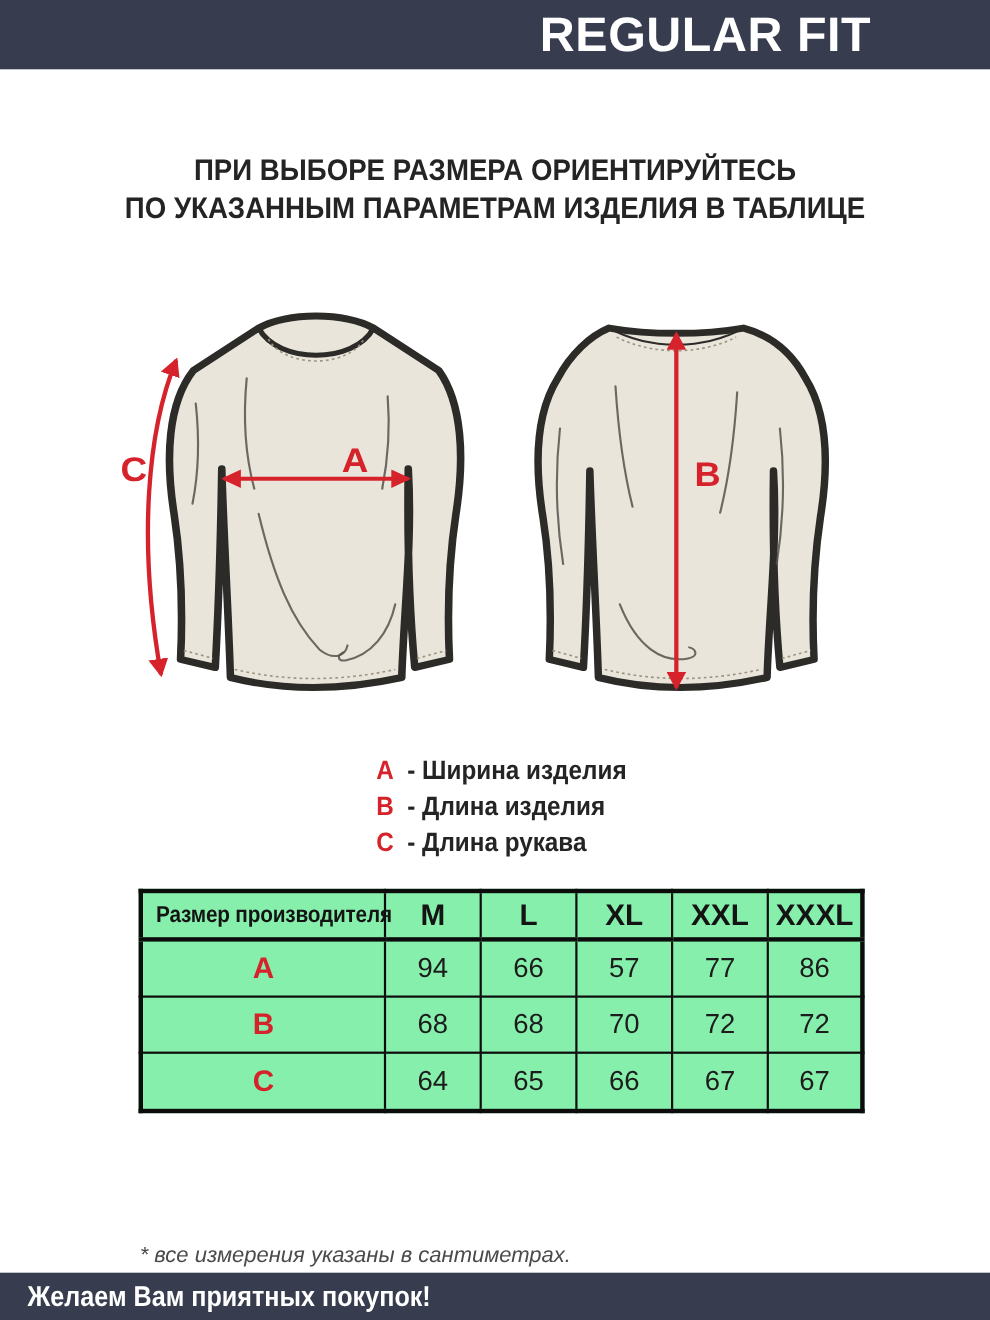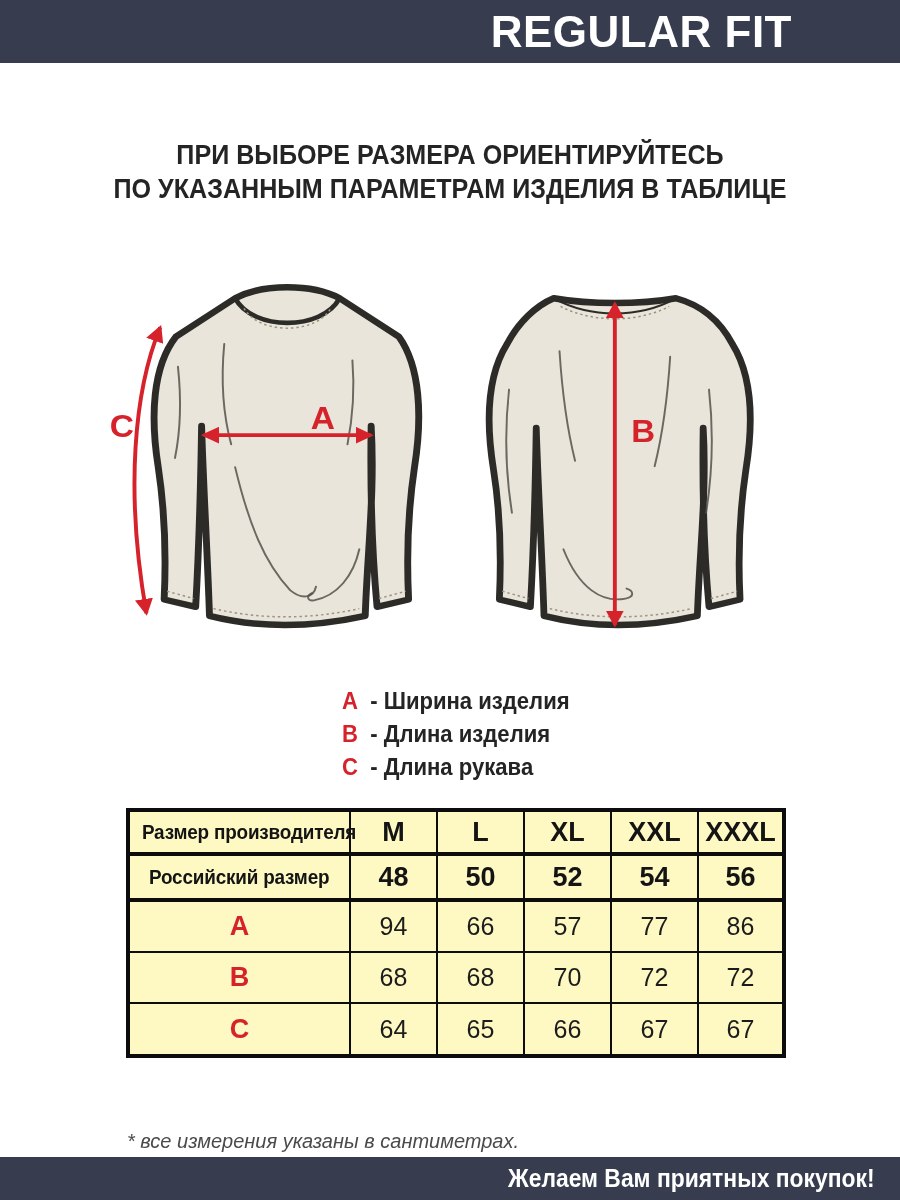--- a/index.html
+++ b/index.html
@@ -7,39 +7,39 @@
     position:relative;width:900px;height:1200px;background:#ffffff;
     font-family:"Liberation Sans","DejaVu Sans",sans-serif;overflow:hidden;
   }
   
   .bar{position:absolute;left:0;width:900px;background:#373d4f;}
   #top-bar{top:0;height:63px;}
   #top-bar .bar-title{
     position:absolute;right:108px;top:0;line-height:63px;
     color:#ffffff;font-weight:bold;font-size:44px;letter-spacing:.5px;white-space:nowrap;
   }
-  #bottom-bar{top:1157px;height:43px;text-align:right;}
+  #bottom-bar{top:1157px;height:43px;text-align:left;}
   #bottom-bar .bar-msg{
     display:inline-block;line-height:43px;color:#ffffff;font-weight:bold;font-size:26px;
     transform:scaleX(.88);transform-origin:50% 50%;white-space:nowrap;
   }
   
   #intro{
     position:absolute;top:138px;left:0;width:900px;text-align:center;
     font-weight:bold;font-size:27px;line-height:34px;color:#242424;
     transform:scaleX(.93);transform-origin:50% 0;white-space:nowrap;
   }
   
   #legend{position:absolute;left:342px;top:684px;font-weight:bold;font-size:24px;color:#242424;}
   #legend .legend-row{height:33px;line-height:33px;transform:scaleX(.92);transform-origin:0 50%;white-space:nowrap;}
   #legend .legend-letter{color:#d6232b;display:inline-block;min-width:24px;}
   
   #size-table{
     position:absolute;left:126px;top:808px;width:656px;
-    border-collapse:collapse;table-layout:fixed;background:#fef9c3;border:4px solid #0c0c0c;
+    border-collapse:collapse;table-layout:fixed;background:#86efac;border:4px solid #0c0c0c;
   }
   #size-table td{
     border:2.5px solid #0c0c0c;text-align:center;vertical-align:middle;
     padding:0;color:#141414;font-weight:bold;
   }
   #size-table tr.hdr td{border-bottom-width:4px;}
   #size-table td.sz{font-size:27px;}
   #size-table td.abc{font-size:27px;color:#d6232b;}
   #size-table td.val{font-size:25px;font-weight:400;color:#1c1c1c;}
   #size-table .cond{display:inline-block;transform:scaleX(.9);font-size:21px;letter-spacing:-.2px;white-space:nowrap;}
@@ -148,28 +148,20 @@
     </colgroup>
     <tbody>
       <tr class="hdr" style="height:44px;">
         <td><span class="cond">Размер производителя</span></td>
         <td class="sz">M</td>
         <td class="sz">L</td>
         <td class="sz">XL</td>
         <td class="sz">XXL</td>
         <td class="sz">XXXL</td>
       </tr>
-      <tr class="hdr" style="height:46px;">
-        <td><span class="cond">Российский размер</span></td>
-        <td class="sz">48</td>
-        <td class="sz">50</td>
-        <td class="sz">52</td>
-        <td class="sz">54</td>
-        <td class="sz">56</td>
-      </tr>
       <tr style="height:52px;">
         <td class="abc">A</td>
         <td class="val">94</td>
         <td class="val">66</td>
         <td class="val">57</td>
         <td class="val">77</td>
         <td class="val">86</td>
       </tr>
       <tr style="height:51px;">
         <td class="abc">B</td>

